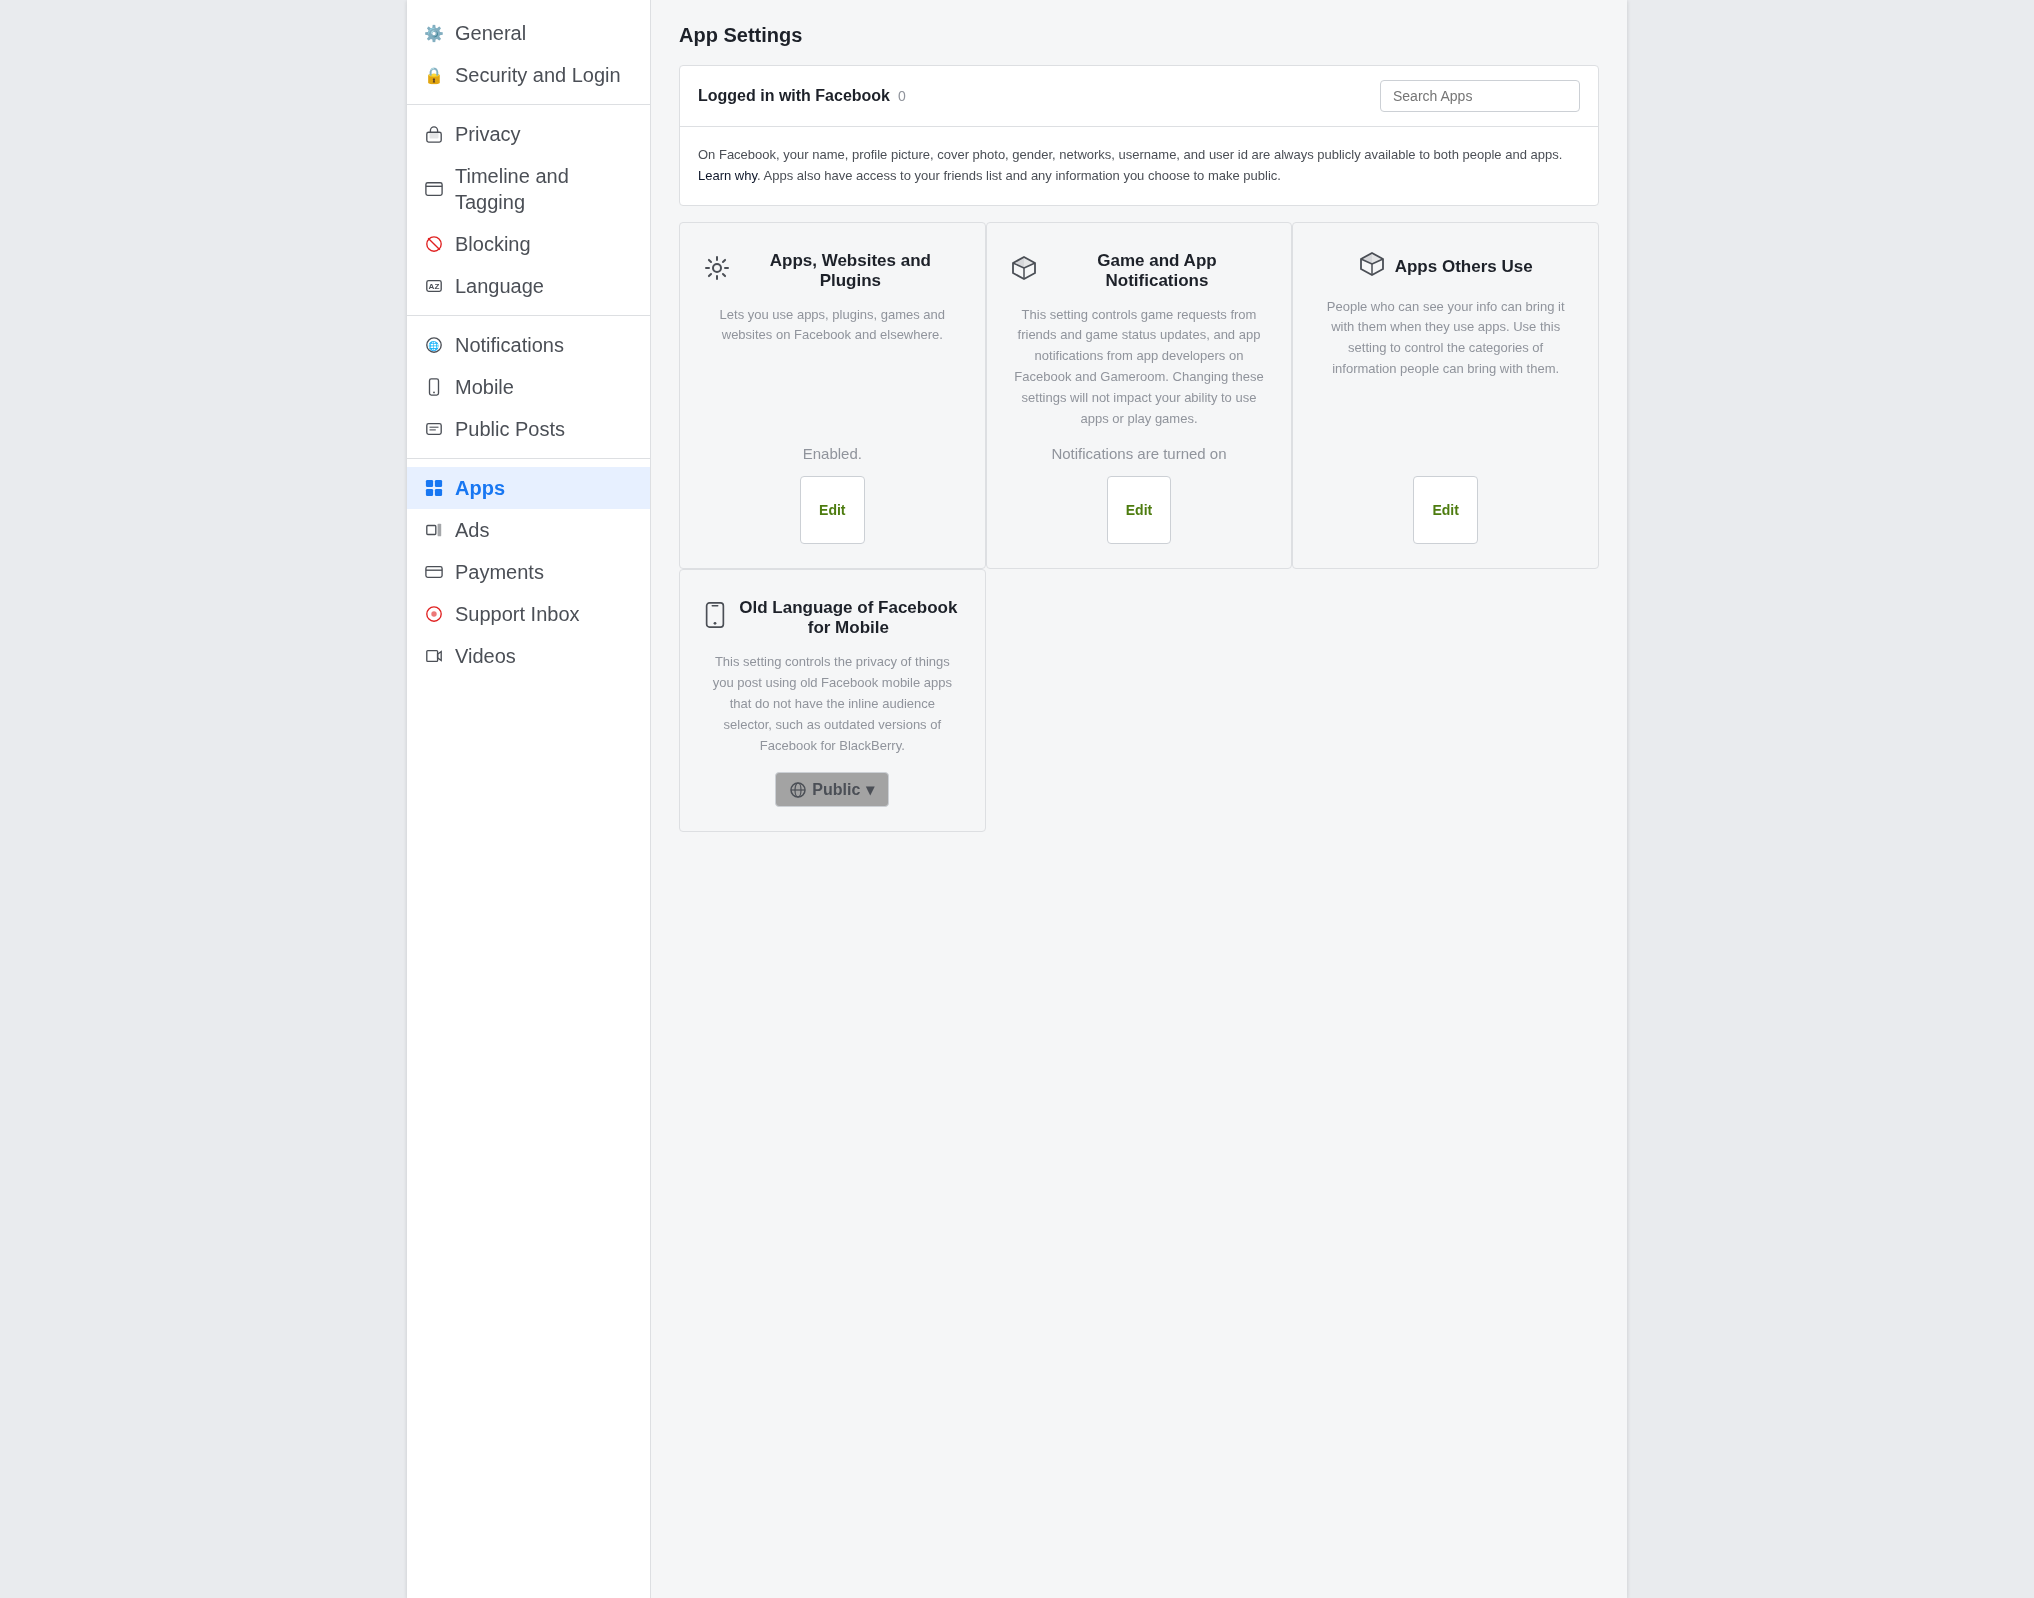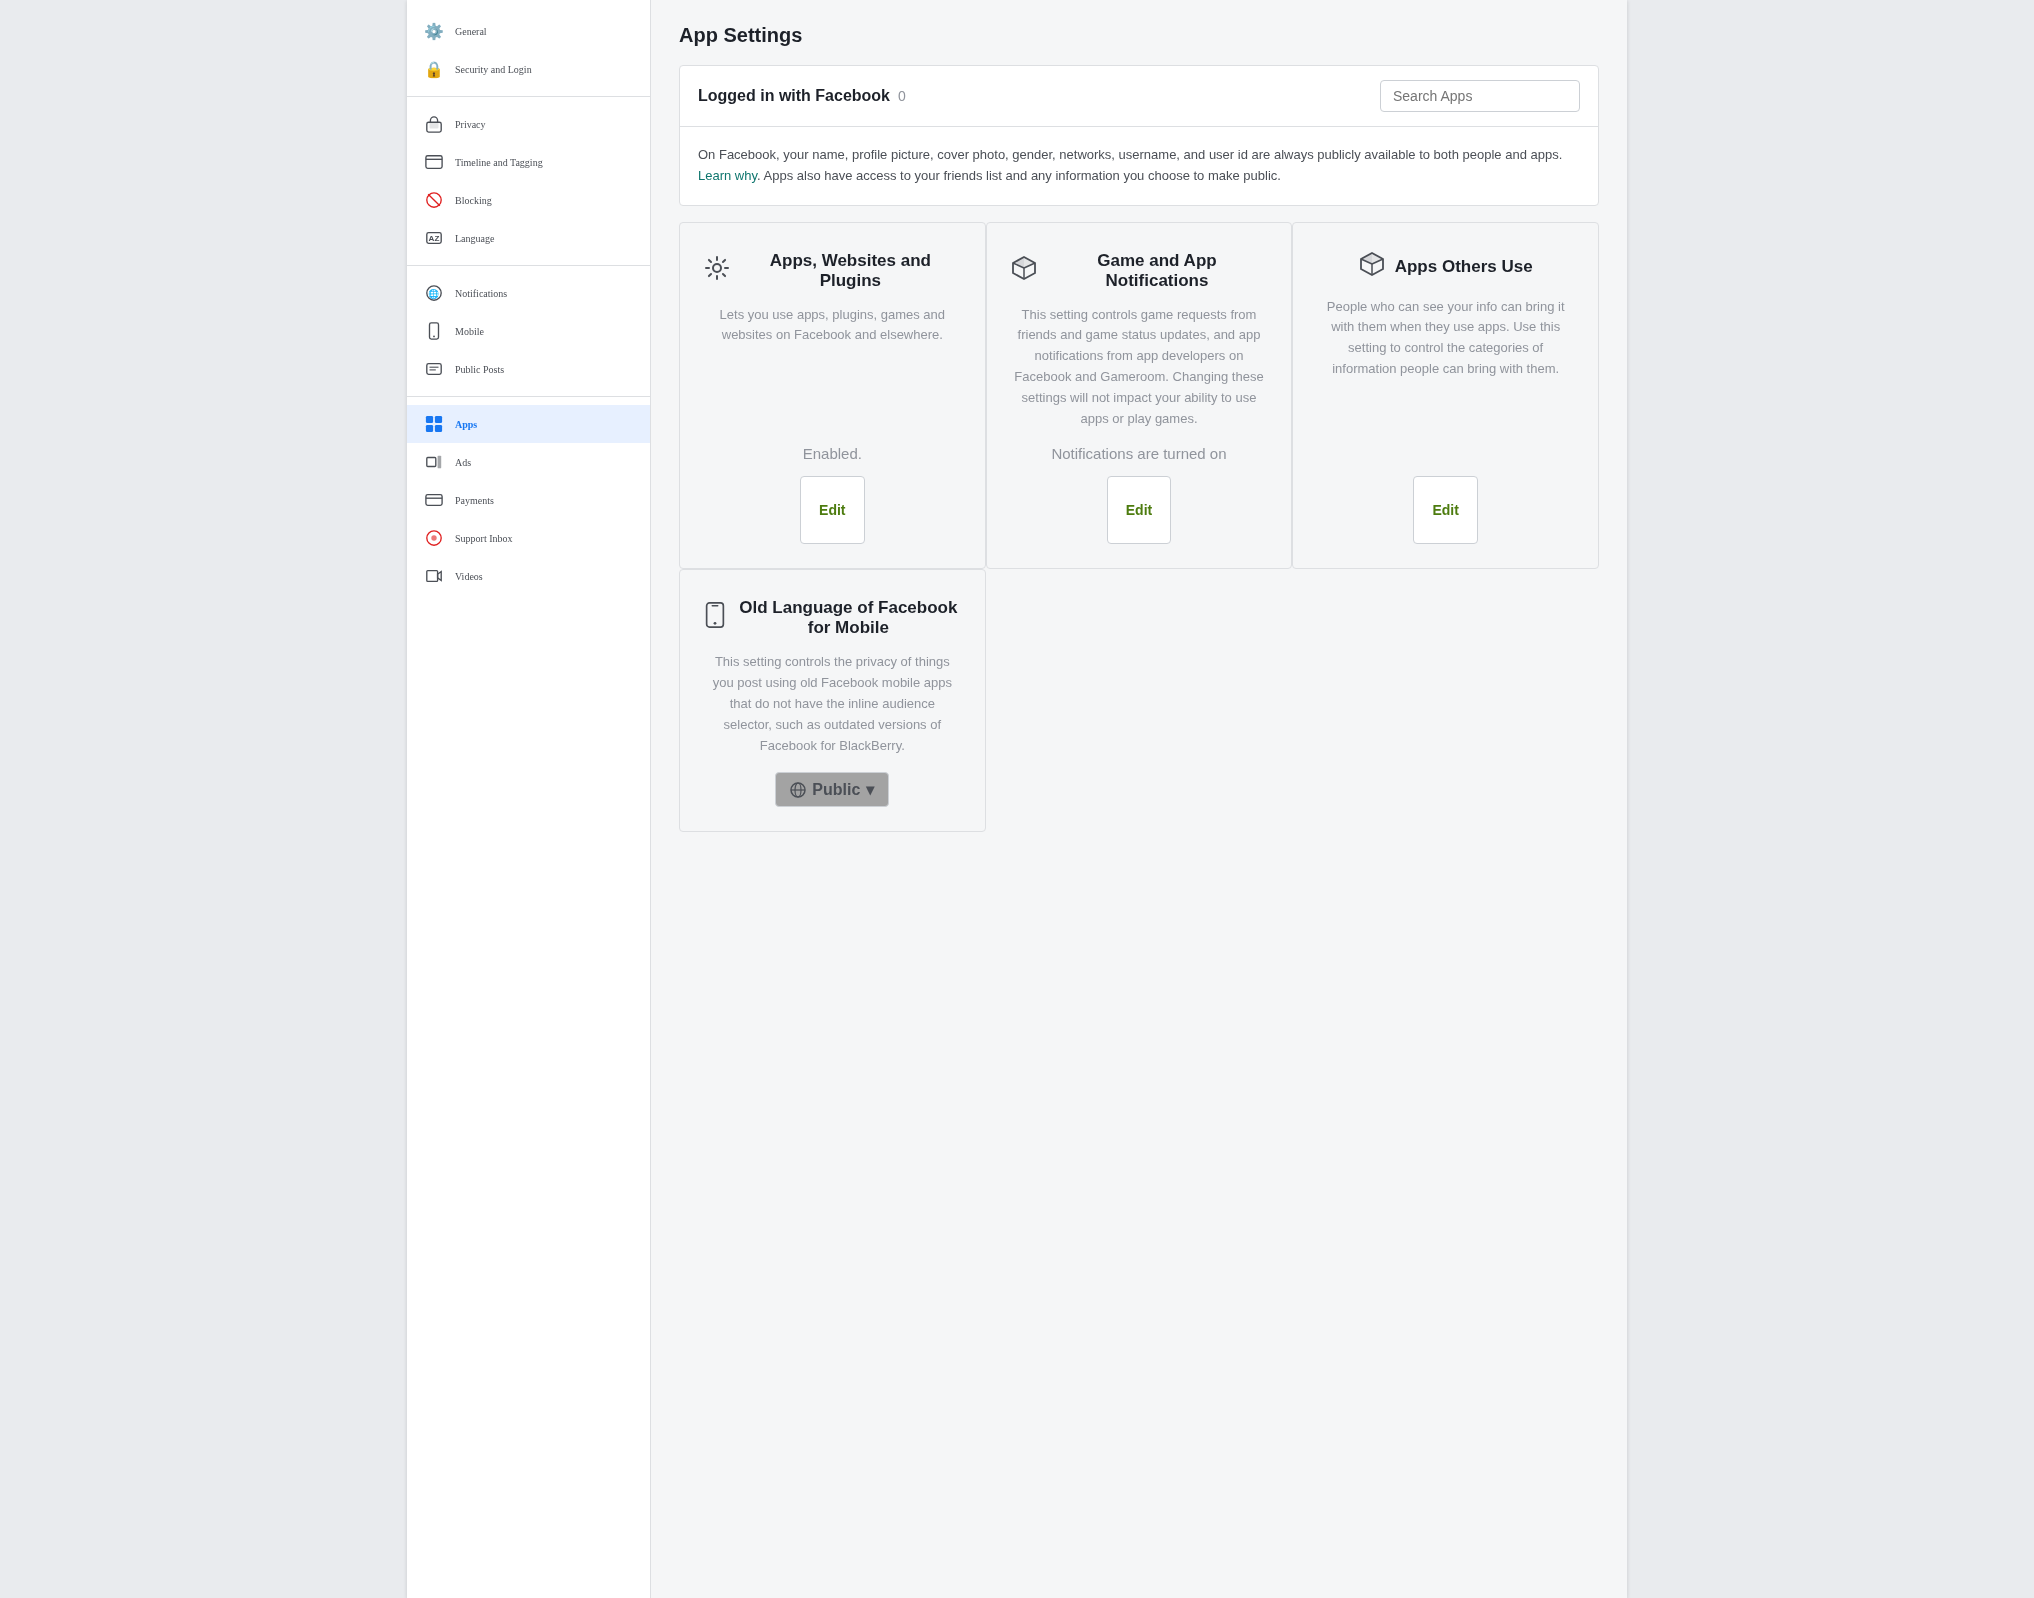--- a/index.html
+++ b/index.html
@@ -54,23 +54,22 @@
     .sidebar-item .icon {
       width: 22px;
       height: 22px;
       display: flex;
       align-items: center;
       justify-content: center;
       font-size: 16px;
       flex-shrink: 0;
     }
     .sidebar-item .label {
-      font-size: 10px;
+      font-size: 20px;
       line-height: 1.3;
-      font-family: Liberation Serif, serif;
     }
     
     .main-content {
       flex: 1;
       padding: 24px 28px;
       background: #f5f6f7;
     }
     .page-title {
       font-size: 20px;
       font-weight: 600;
@@ -113,21 +112,21 @@
       width: 200px;
       outline: none;
     }
     .logged-in-body {
       padding: 18px;
       font-size: 13px;
       color: #4b4f56;
       line-height: 1.6;
     }
     .logged-in-body a {
-      color: #0f766e;
+      color: #0f172a;
       text-decoration: none;
     }
     
     .cards-grid {
       display: grid;
       grid-template-columns: 1fr 1fr 1fr;
       gap: 0;
       border-radius: 23px;
     }
     .card {

